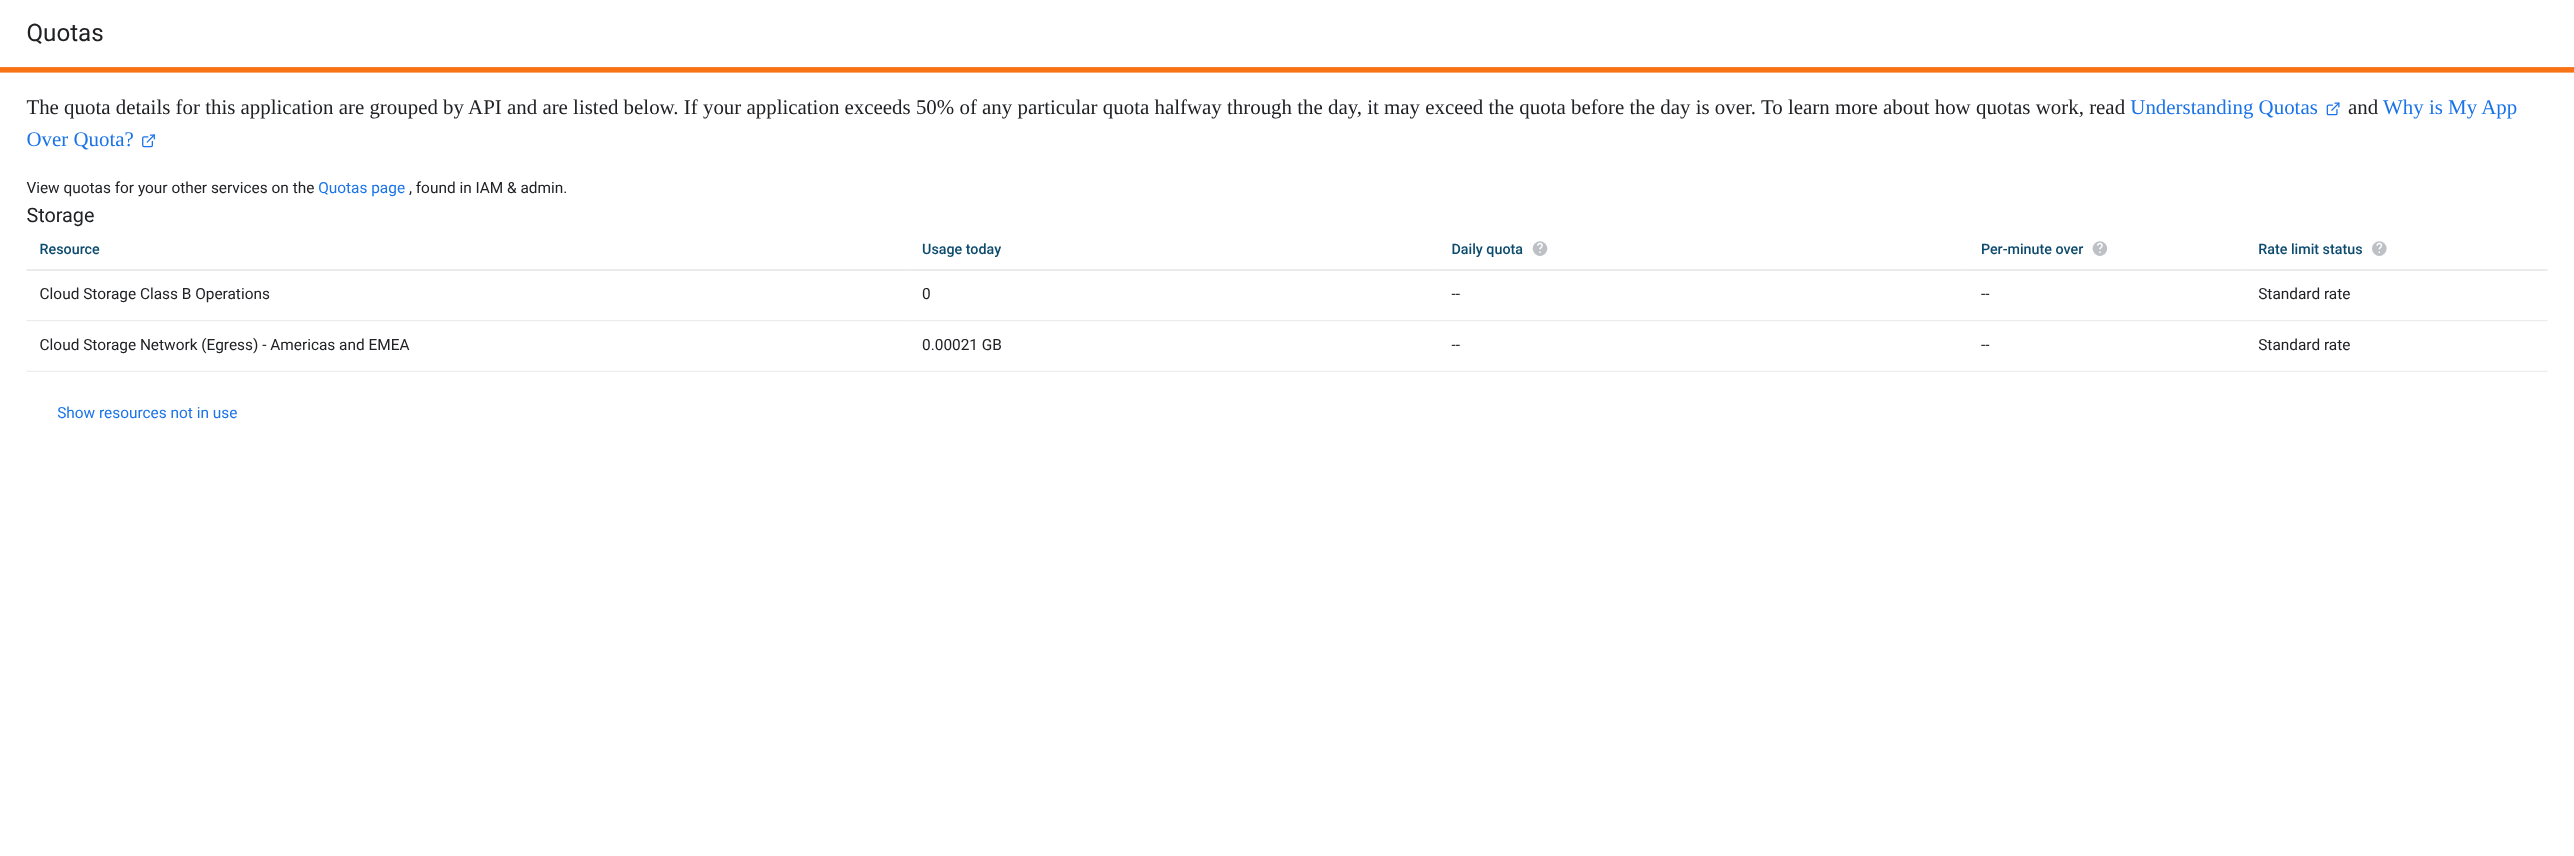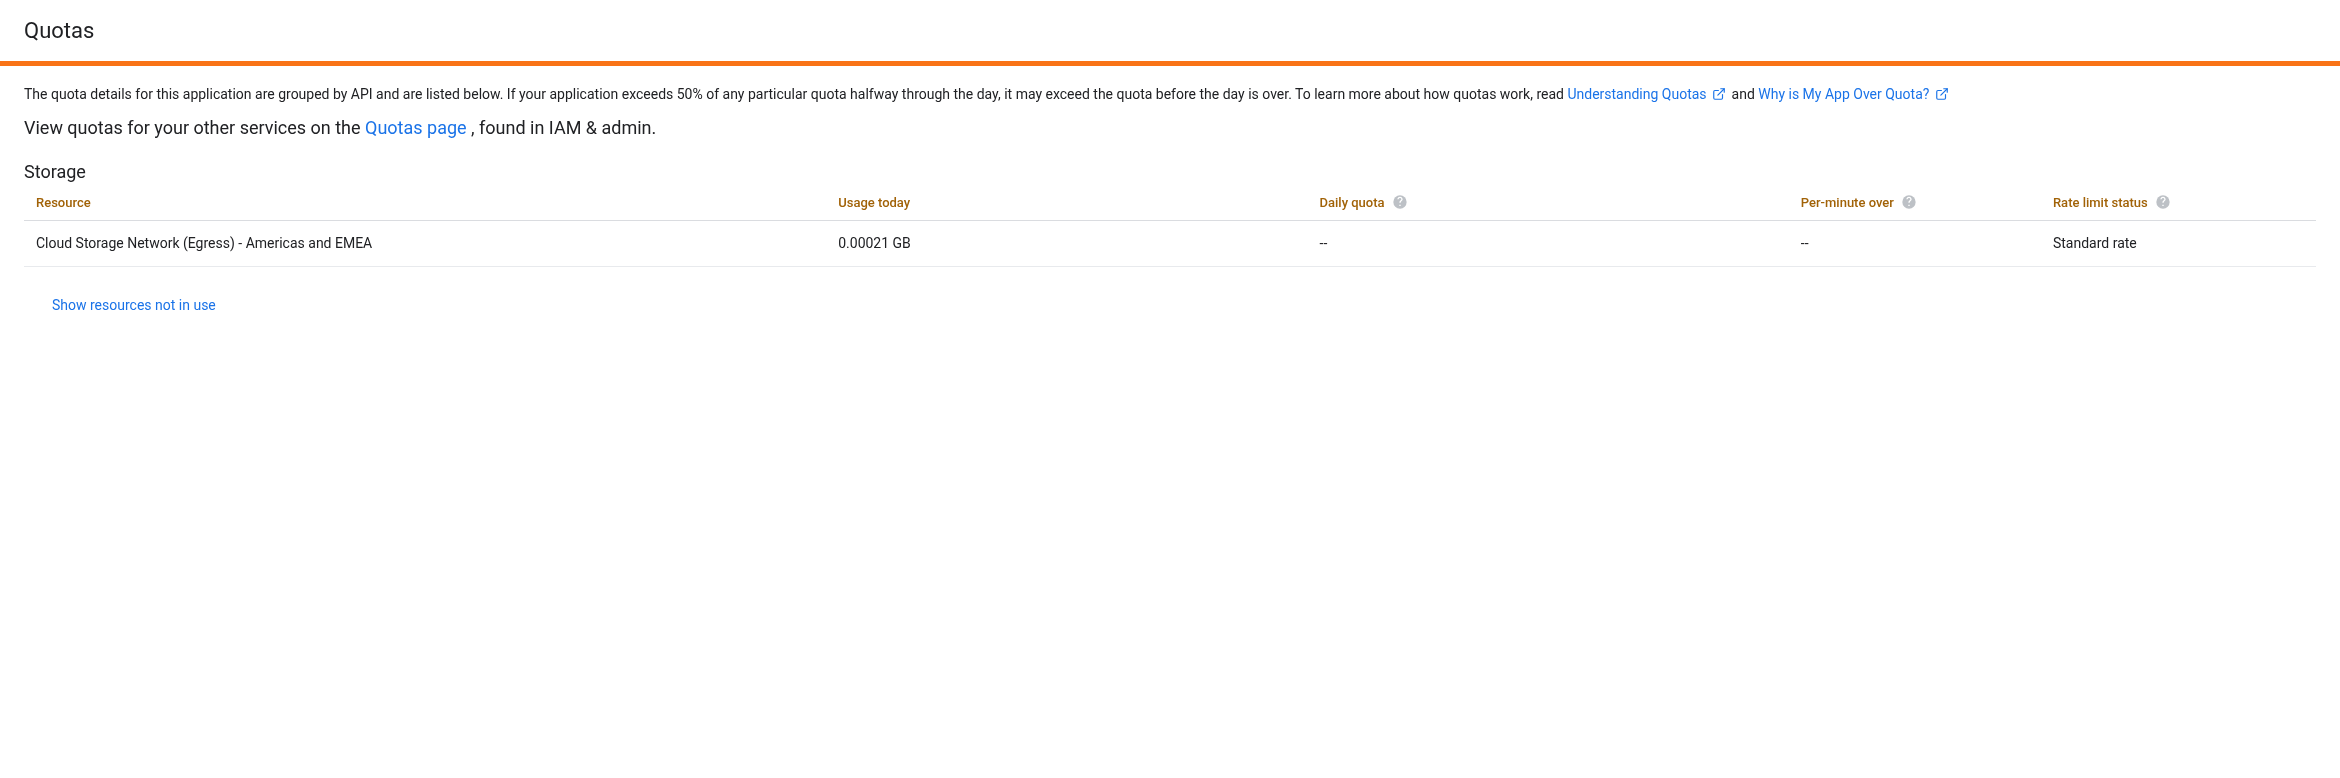--- a/index.html
+++ b/index.html
@@ -30,30 +30,31 @@
       font-weight: 400;
       color: #202124;
       letter-spacing: 0;
     }
 
     .content {
       padding: 18px 24px 24px 24px;
     }
 
     .description {
-      font-size: 14px;
-      color: #202124;
-      margin-bottom: 8px;
+      font-size: 19px;
+      color: #202124;
+      margin-bottom: 18px;
       line-height: 1.55;
+      font-family: Liberation Serif, serif;
     }
 
     .description2 {
-      font-size: 18px;
-      color: #202124;
-      margin-bottom: 16px;
+      font-size: 14px;
+      color: #202124;
+      margin-bottom: 0;
       line-height: 1.55;
     }
 
     a.link {
       color: #1a73e8;
       text-decoration: none;
     }
 
     .ext-icon {
       display: inline-block;
@@ -78,21 +79,21 @@
     table.quota-table {
       width: 100%;
       border-collapse: collapse;
       table-layout: fixed;
     }
 
     table.quota-table thead th {
       text-align: left;
       font-size: 13px;
       font-weight: 500;
-      color: #a16207;
+      color: #0c4a6e;
       padding: 8px 12px;
       border-bottom: 1px solid #dadce0;
       white-space: nowrap;
     }
 
     table.quota-table tbody td {
       font-size: 14px;
       color: #202124;
       padding: 12px 12px;
       border-bottom: 1px solid #e8eaed;
@@ -213,20 +214,27 @@
               <svg viewBox="0 0 24 24" fill="#bdc1c6">
                 <circle cx="12" cy="12" r="10"></circle>
                 <path fill="#ffffff" d="M11 18h2v-2h-2v2zm1-14c-2.21 0-4 1.79-4 4h2c0-1.1.9-2 2-2s2 .9 2 2c0 2-3 1.75-3 5h2c0-2.25 3-2.5 3-5 0-2.21-1.79-4-4-4z"></path>
               </svg>
             </span>
           </th>
         </tr>
       </thead>
       <tbody>
         <tr>
+          <td>Cloud Storage Class B Operations</td>
+          <td>0</td>
+          <td>--</td>
+          <td>--</td>
+          <td>Standard rate</td>
+        </tr>
+        <tr>
           <td>Cloud Storage Network (Egress) - Americas and EMEA</td>
           <td>0.00021 GB</td>
           <td>--</td>
           <td>--</td>
           <td>Standard rate</td>
         </tr>
       </tbody>
     </table>
 
     <div class="show-link">

